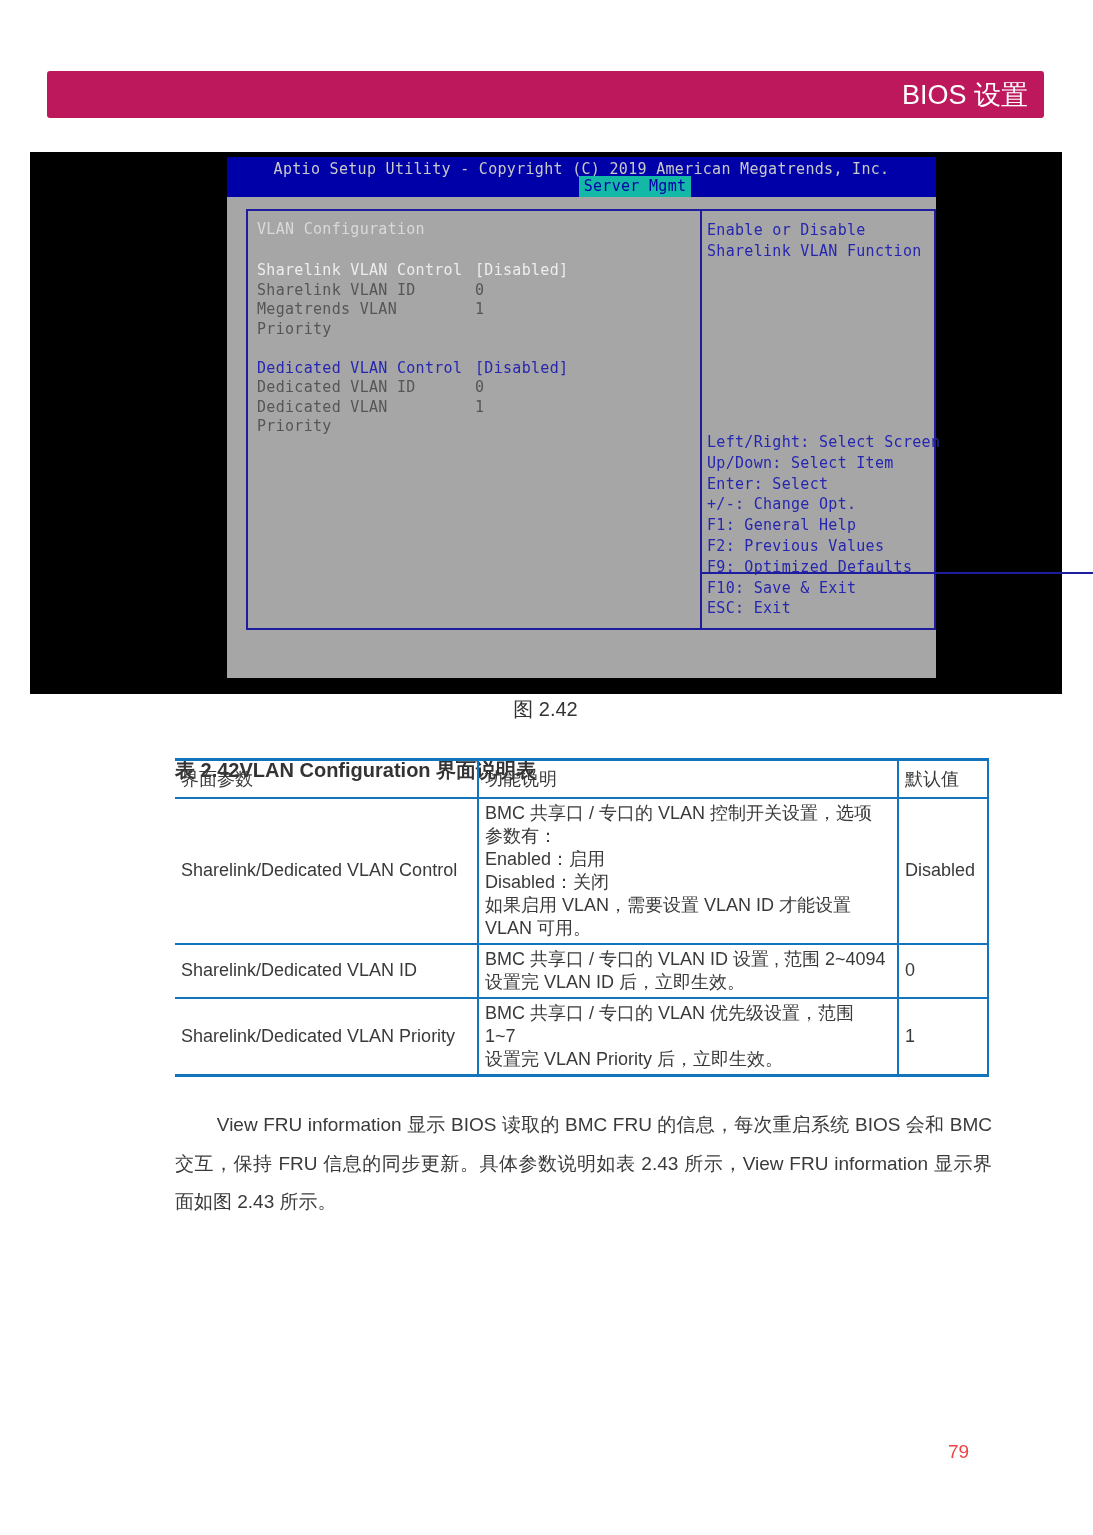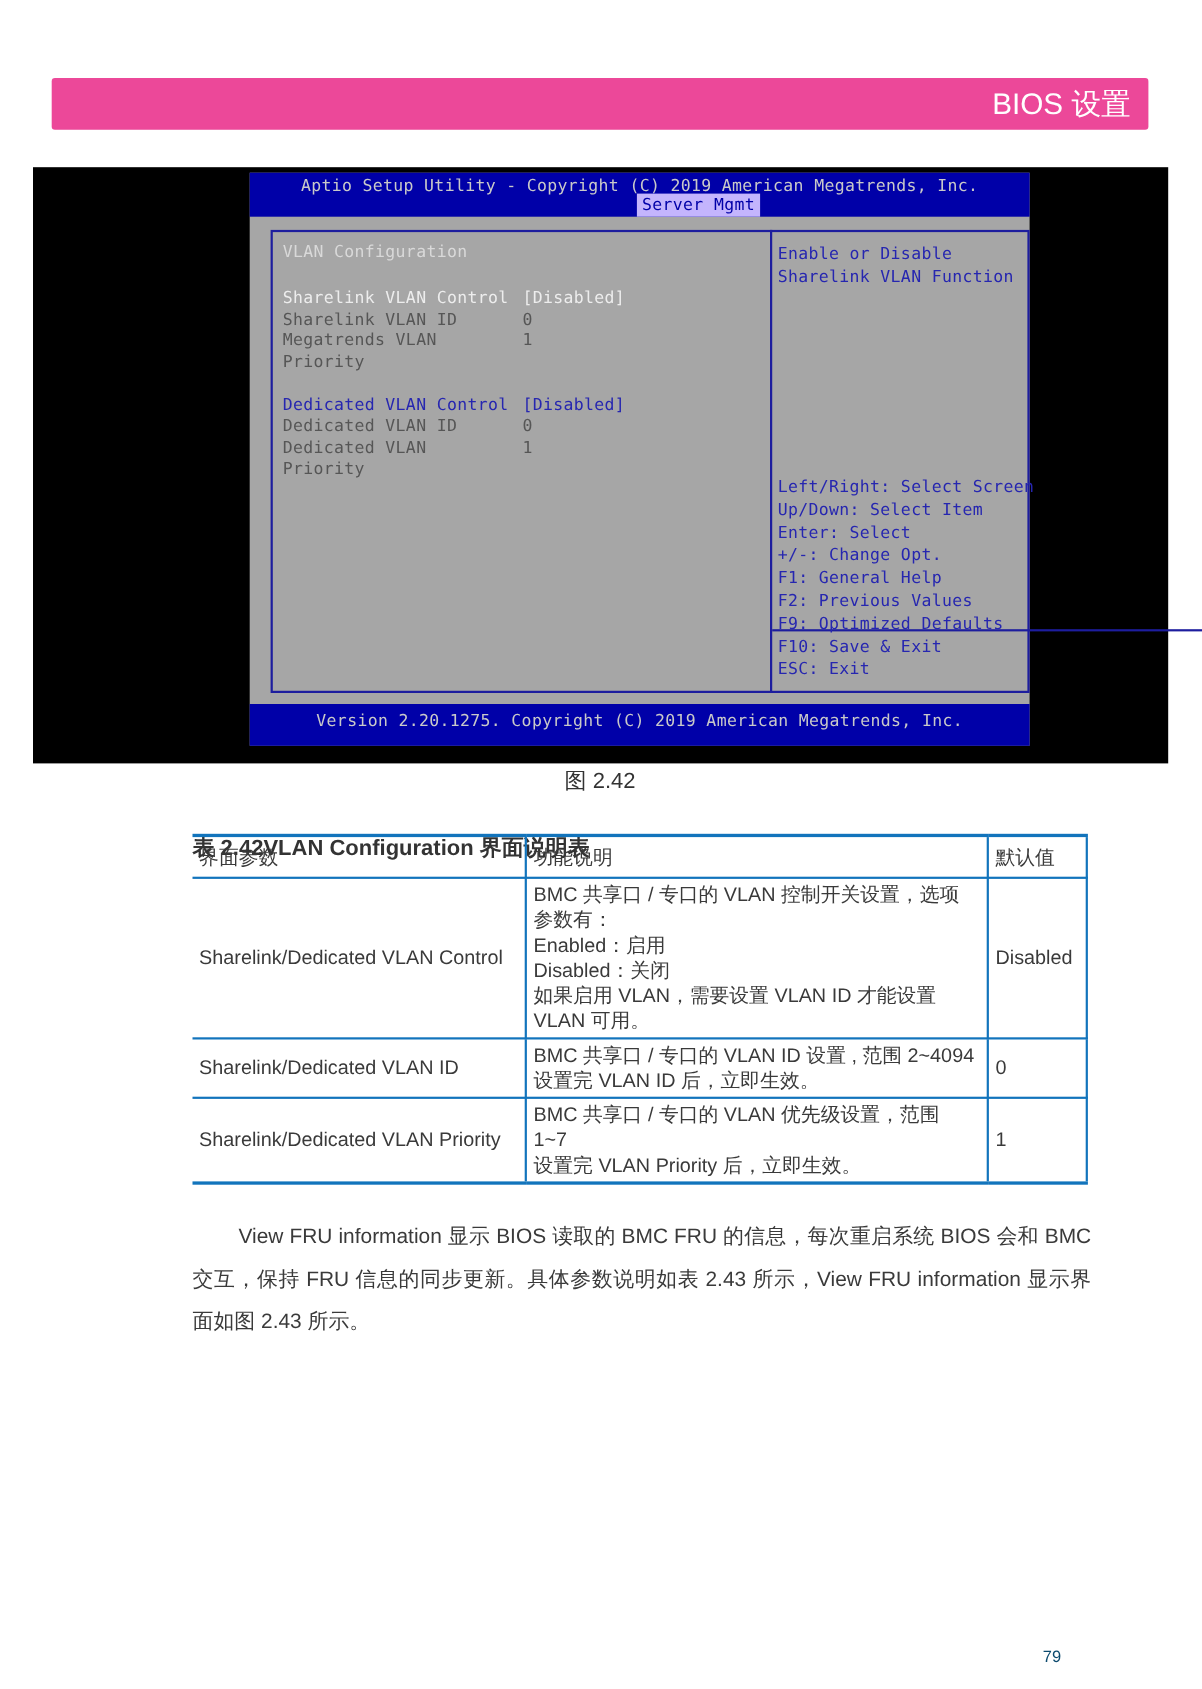--- a/index.html
+++ b/index.html
@@ -5,36 +5,36 @@
   * { margin:0; padding:0; box-sizing:border-box; }
   html,body { background:#ffffff; }
   .page {
     position:relative; width:1093px; height:1535px; background:#ffffff;
     font-family:"Liberation Sans", sans-serif; color:#383838; overflow:hidden;
   }
 
   
   .banner {
     position:absolute; left:47px; top:71px; width:997px; height:47px;
-    background:#ec4899; border-radius:3px; color:#ffffff;
+    background:#be185d; border-radius:3px; color:#ffffff;
     display:flex; align-items:center; justify-content:flex-end;
     padding-right:16px; font-size:27px; font-weight:500;
   }
 
   
   .shot { position:absolute; left:30px; top:152px; width:1032px; height:542px; background:#000000; }
   .bios-screen {
     position:absolute; left:197px; top:5px; width:709px; height:521px; background:#a6a6a6;
     font-family:"DejaVu Sans Mono", monospace; font-size:15px; letter-spacing:0.3px;
   }
   .bios-titlebar { position:absolute; left:0; top:0; width:709px; height:40px; background:#0000a8; }
   .bios-title { padding-top:3px; text-align:center; color:#c9c9c9; }
   .bios-tab {
     position:absolute; left:352px; top:19px; width:112px; height:21px;
-    background:#c4b5fd; color:#0000a8; text-align:center; line-height:21px;
+    background:#14b8a6; color:#0000a8; text-align:center; line-height:21px;
   }
   .bios-panel { position:absolute; left:19px; top:52px; width:690px; height:421px; border:2px solid #1d1d9e; }
   .bios-vdiv  { position:absolute; left:473px; top:52px; height:421px; width:0; border-left:2px solid #1d1d9e; }
   .bios-hdiv  { position:absolute; left:475px; top:415px; width:455px; border-top:2px solid #1d1d9e; }
   .bios-config-title { position:absolute; left:30px; top:63px; color:#d9d9d9; }
   .bios-items { position:absolute; left:30px; top:104px; }
   .bios-row { height:19.5px; line-height:19.5px; white-space:nowrap; }
   .bios-row .bl { display:inline-block; width:218px; }
   .st-sel  { color:#ededed; }
   .st-gray { color:#565656; }
@@ -62,21 +62,21 @@
   .col-param { width:303px; } .col-desc { width:420px; } .col-def { width:90px; }
   .cell-desc { white-space:pre-line; line-height:23px; }
 
   
   .sec-heading { position:absolute; left:175px; top:1074px; color:#0d76c4; font-size:21px; font-weight:600; }
   .sec-heading .num { margin-right:14px; }
   .body-par {
     position:absolute; left:175px; top:1106px; width:817px;
     font-size:19px; line-height:38.5px; text-align:justify; text-indent:2.2em; color:#3a3a3a;
   }
-  .page-num { position:absolute; left:948px; top:1498px; font-size:15px; color:#0c4a6e; }
+  .page-num { position:absolute; left:948px; top:1441px; font-size:19px; color:#ef4444; }
 </style>
 </head>
 <body>
 
 <div class="page">
 
   <div class="banner">
     <span>BIOS 设置</span>
   </div>
 
@@ -134,23 +134,20 @@
         <div>Up/Down: Select Item</div>
         <div>Enter: Select</div>
         <div>+/-: Change Opt.</div>
         <div>F1: General Help</div>
         <div>F2: Previous Values</div>
         <div>F9: Optimized Defaults</div>
         <div>F10: Save &amp; Exit</div>
         <div>ESC: Exit</div>
       </div>
 
-      <div class="bios-bottombar">
-        <span>Version 2.20.1275. Copyright (C) 2019 American Megatrends, Inc.</span>
-      </div>
     </div>
   </div>
 
   <div class="fig-caption">图 2.42</div>
 
   <div class="table-title">表 2.42VLAN Configuration 界面说明表</div>
   <table class="spec-table">
     <colgroup>
         <col class="col-param">
         <col class="col-desc">

